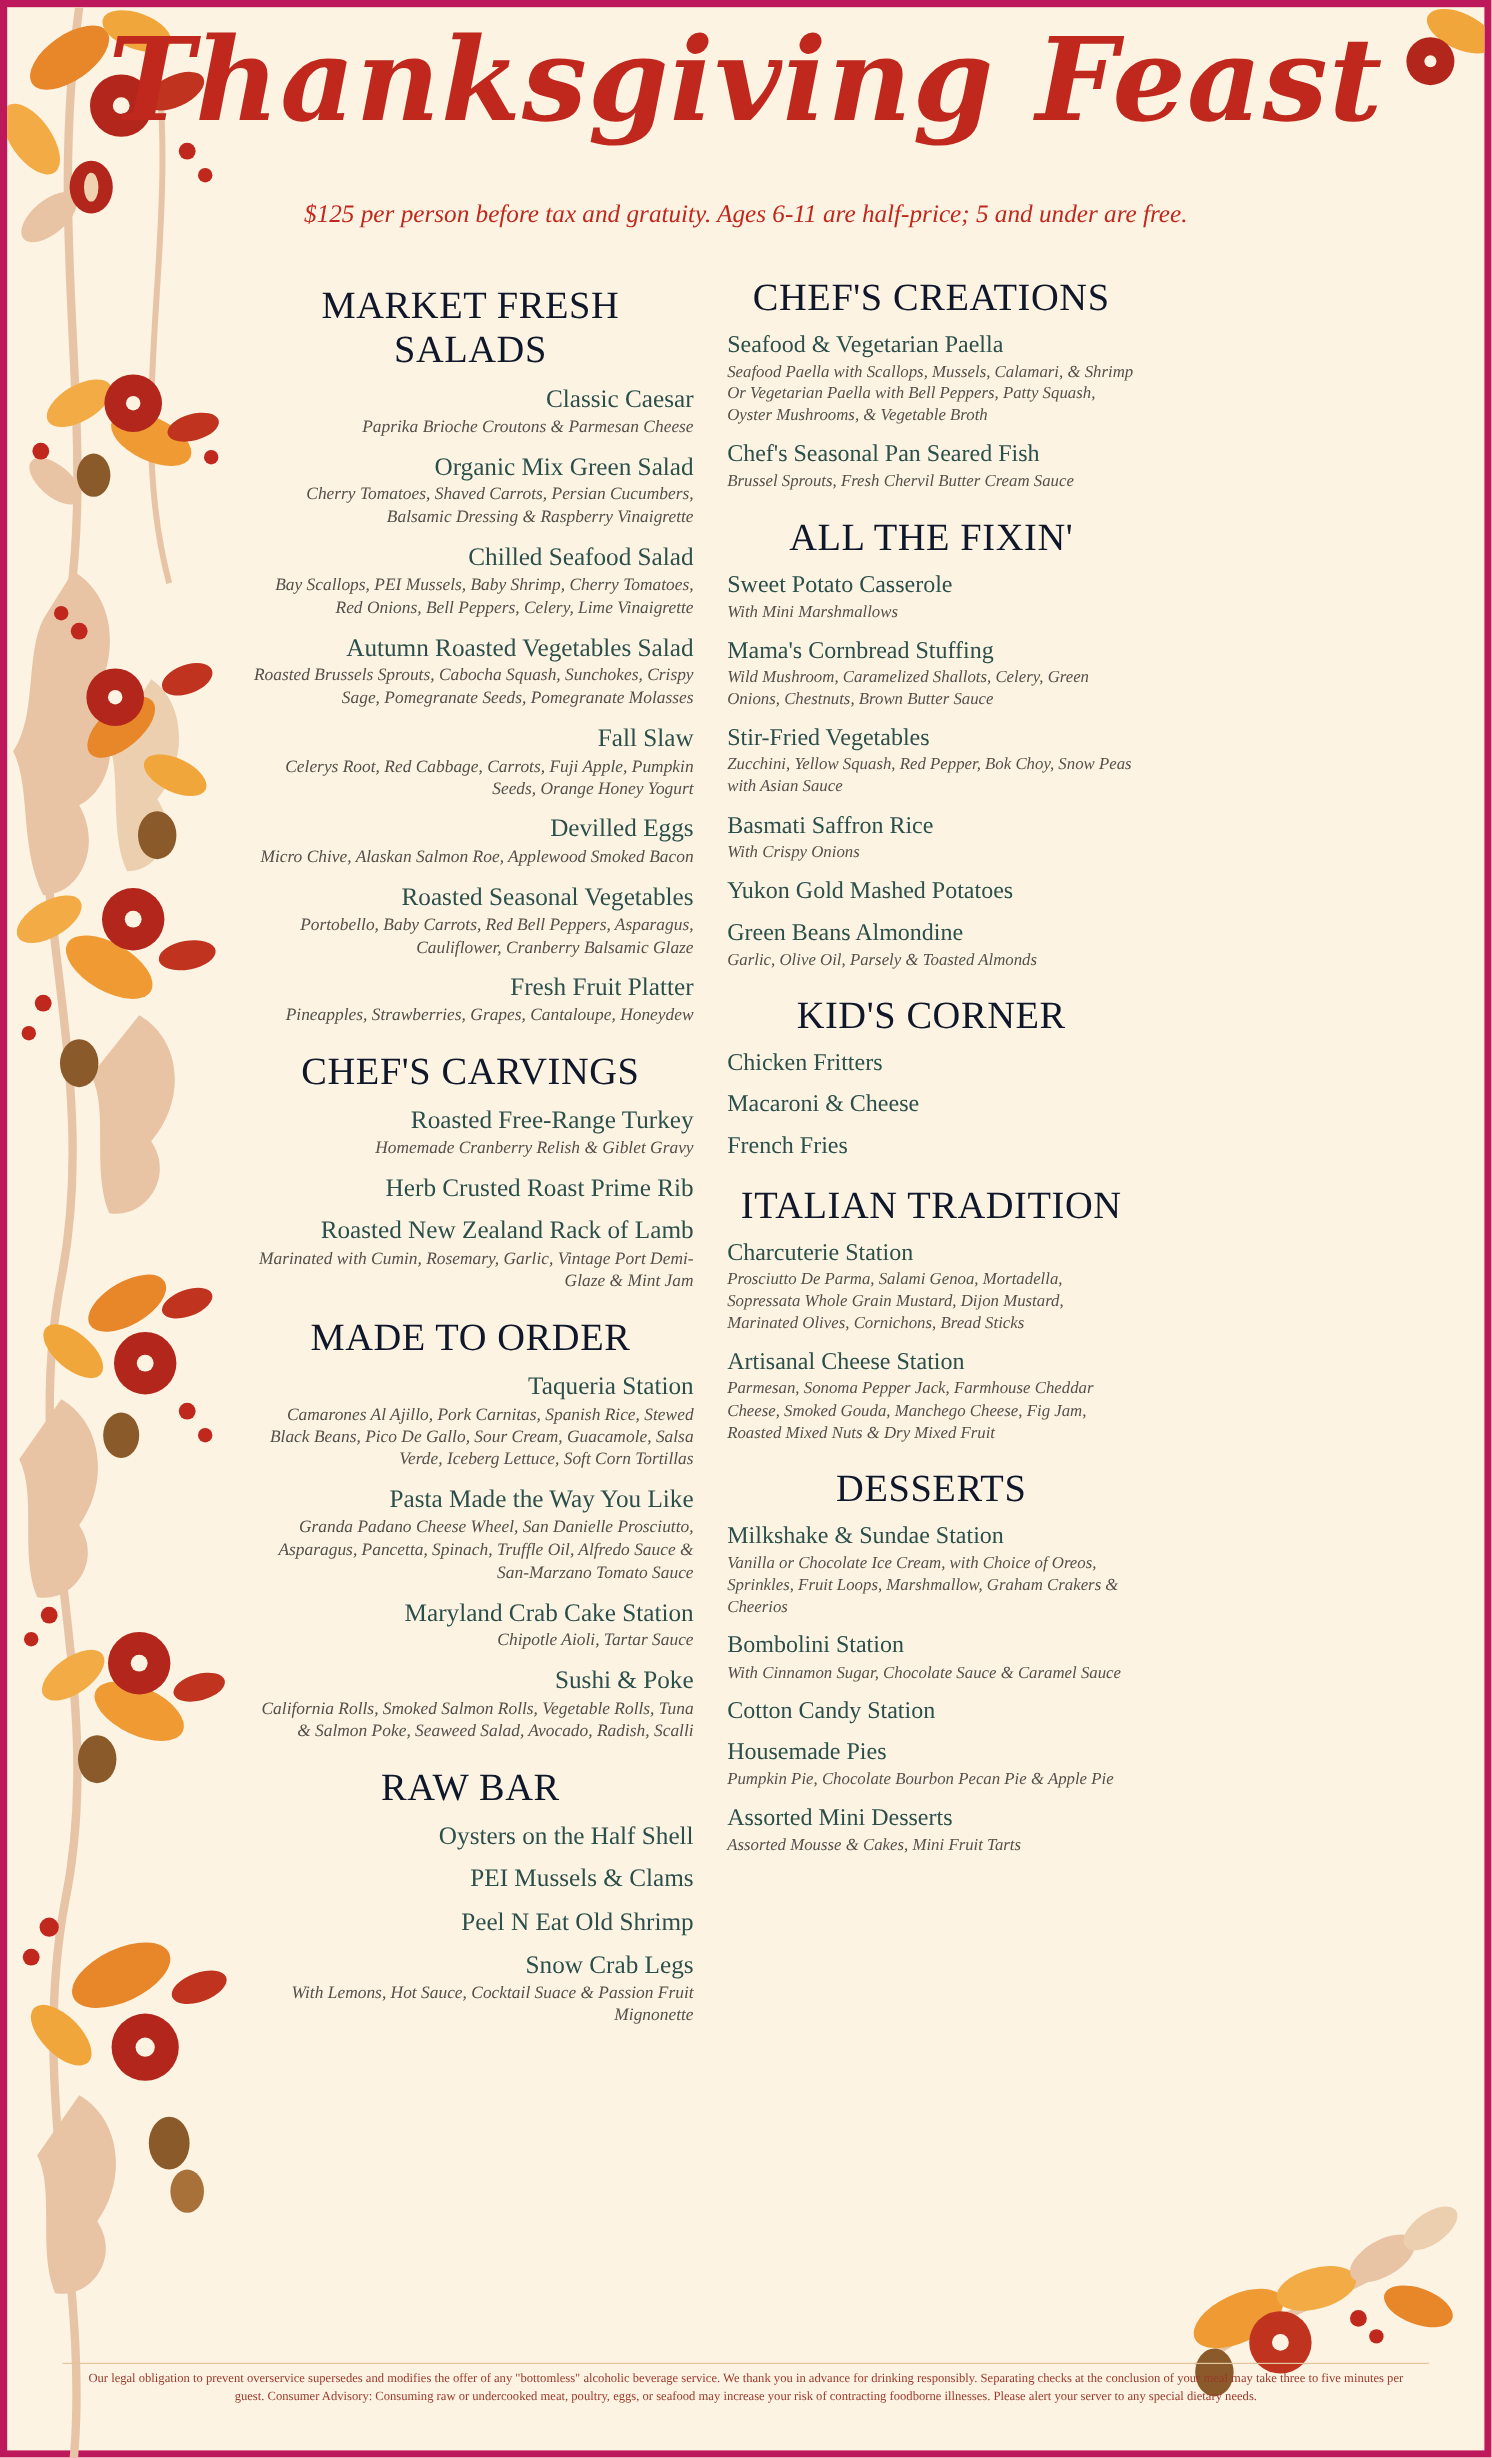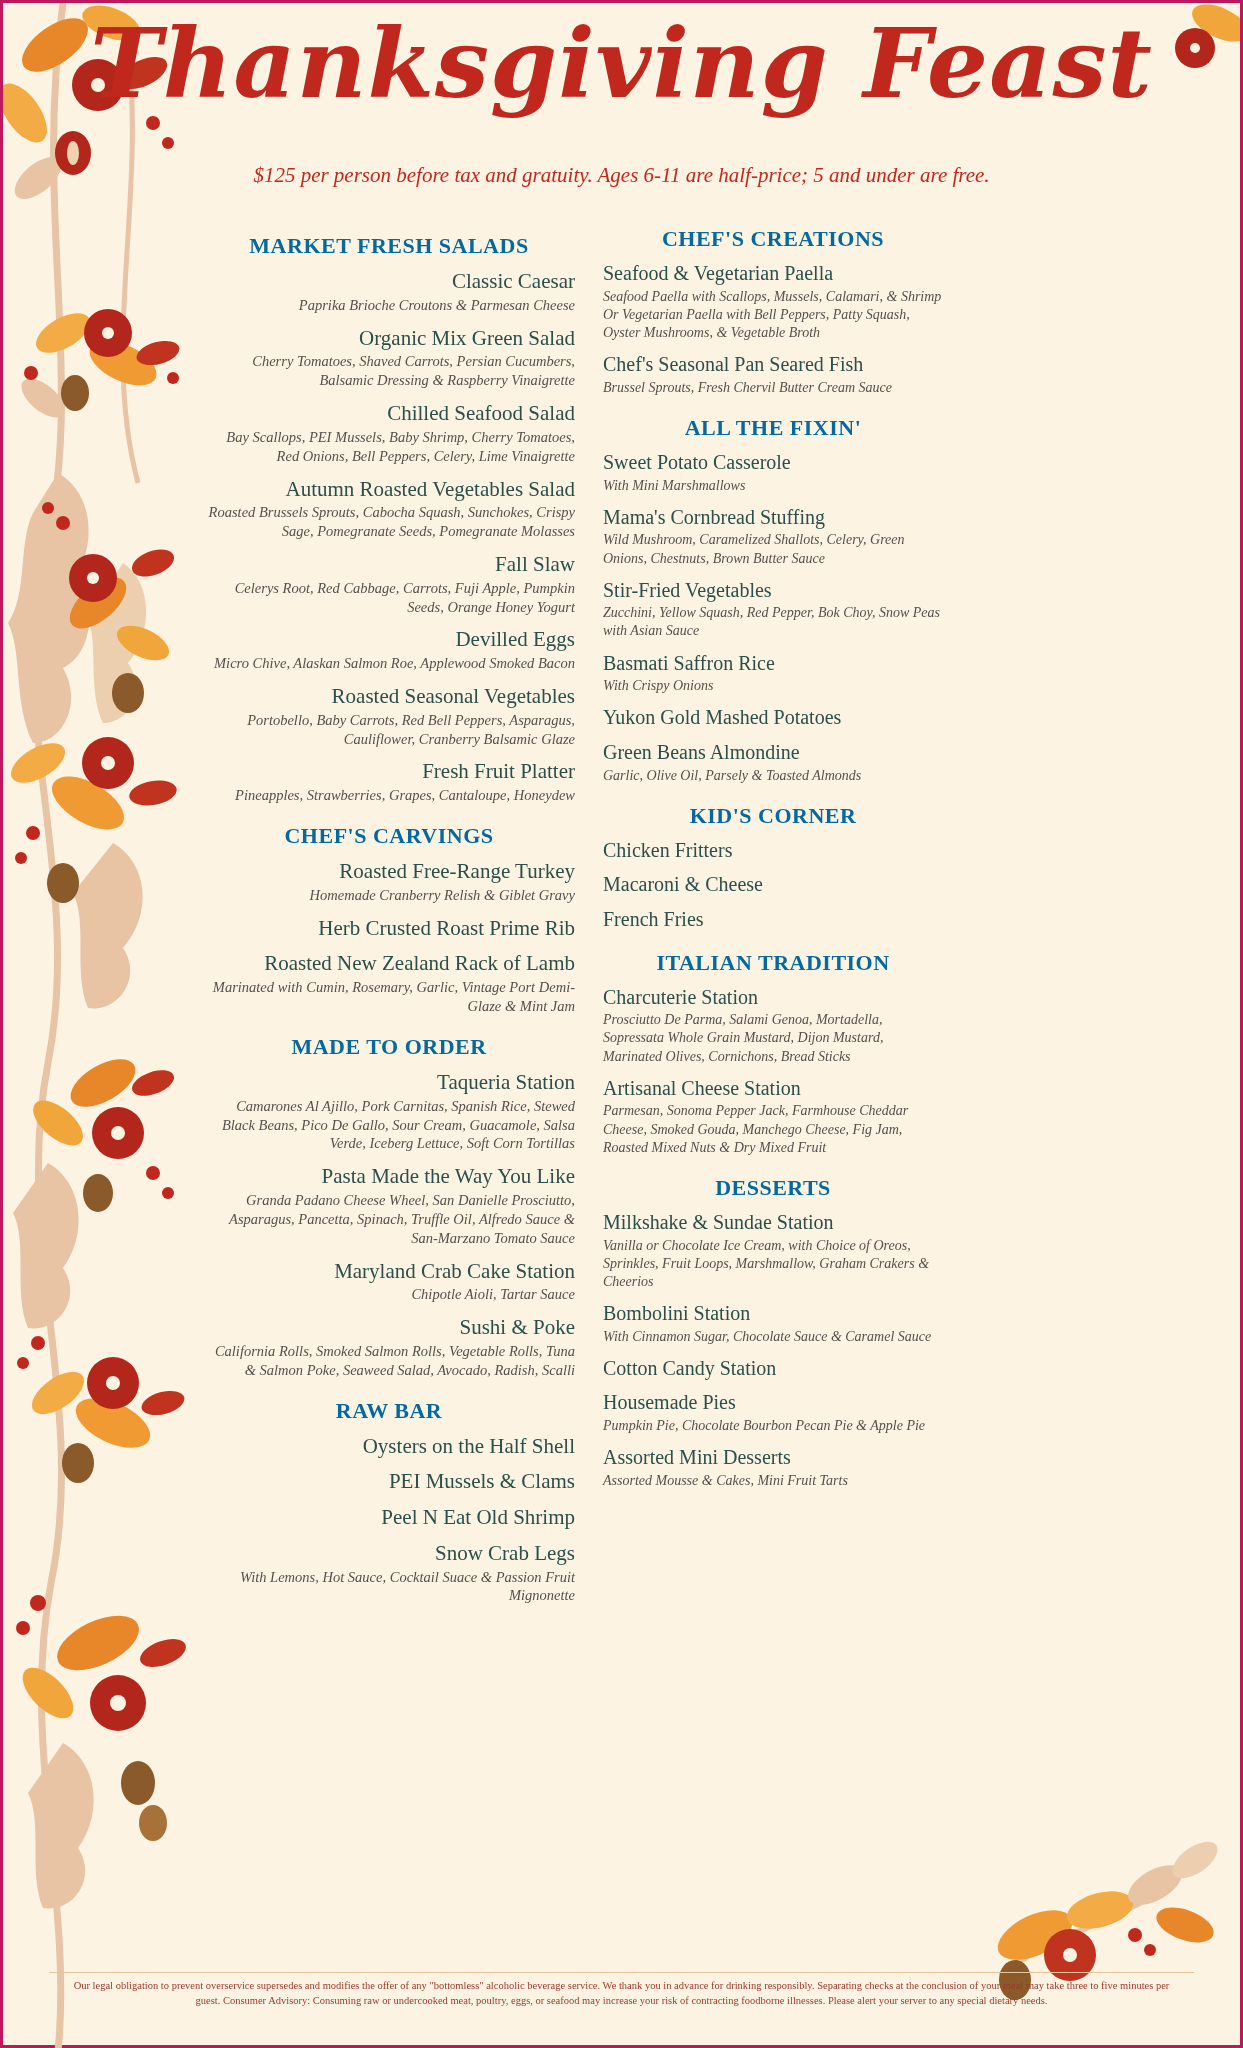--- a/index.html
+++ b/index.html
@@ -6,21 +6,21 @@
   body{
     width:1243px;height:2048px;
     background:#fdf3e3;
     font-family:"Liberation Serif", serif;
     color:#3f3a34;
     position:relative;
     overflow:hidden;
   }
   .page{
     position:absolute;inset:0;
-    border:3px solid #be185d;
+    border:6px solid #be185d;
     box-sizing:border-box;
   }
 
   
   .deco{position:absolute;pointer-events:none;}
 
   
   .title{
     position:absolute;top:8px;left:0;width:100%;
     text-align:center;
@@ -44,24 +44,24 @@
   .col-left{
     position:absolute;left:200px;top:212px;width:372px;
     text-align:right;
   }
   .col-right{
     position:absolute;left:600px;top:205px;width:340px;
     text-align:left;
   }
 
   .sect-head{
-    color:#0369a1;
+    color:#0f172a;
     font-family:"Liberation Serif", serif;
-    font-weight:700;
-    font-size:22px;
+    font-weight:400;
+    font-size:32px;
     letter-spacing:0.5px;
     margin:18px 0 10px 0;
     text-transform:uppercase;
     font-variant:small-caps;
   }
   .col-left .sect-head{ text-align:center; }
   .col-right .sect-head{ text-align:center; }
 
   .item{ margin-bottom:11px; }
   .item-name{

